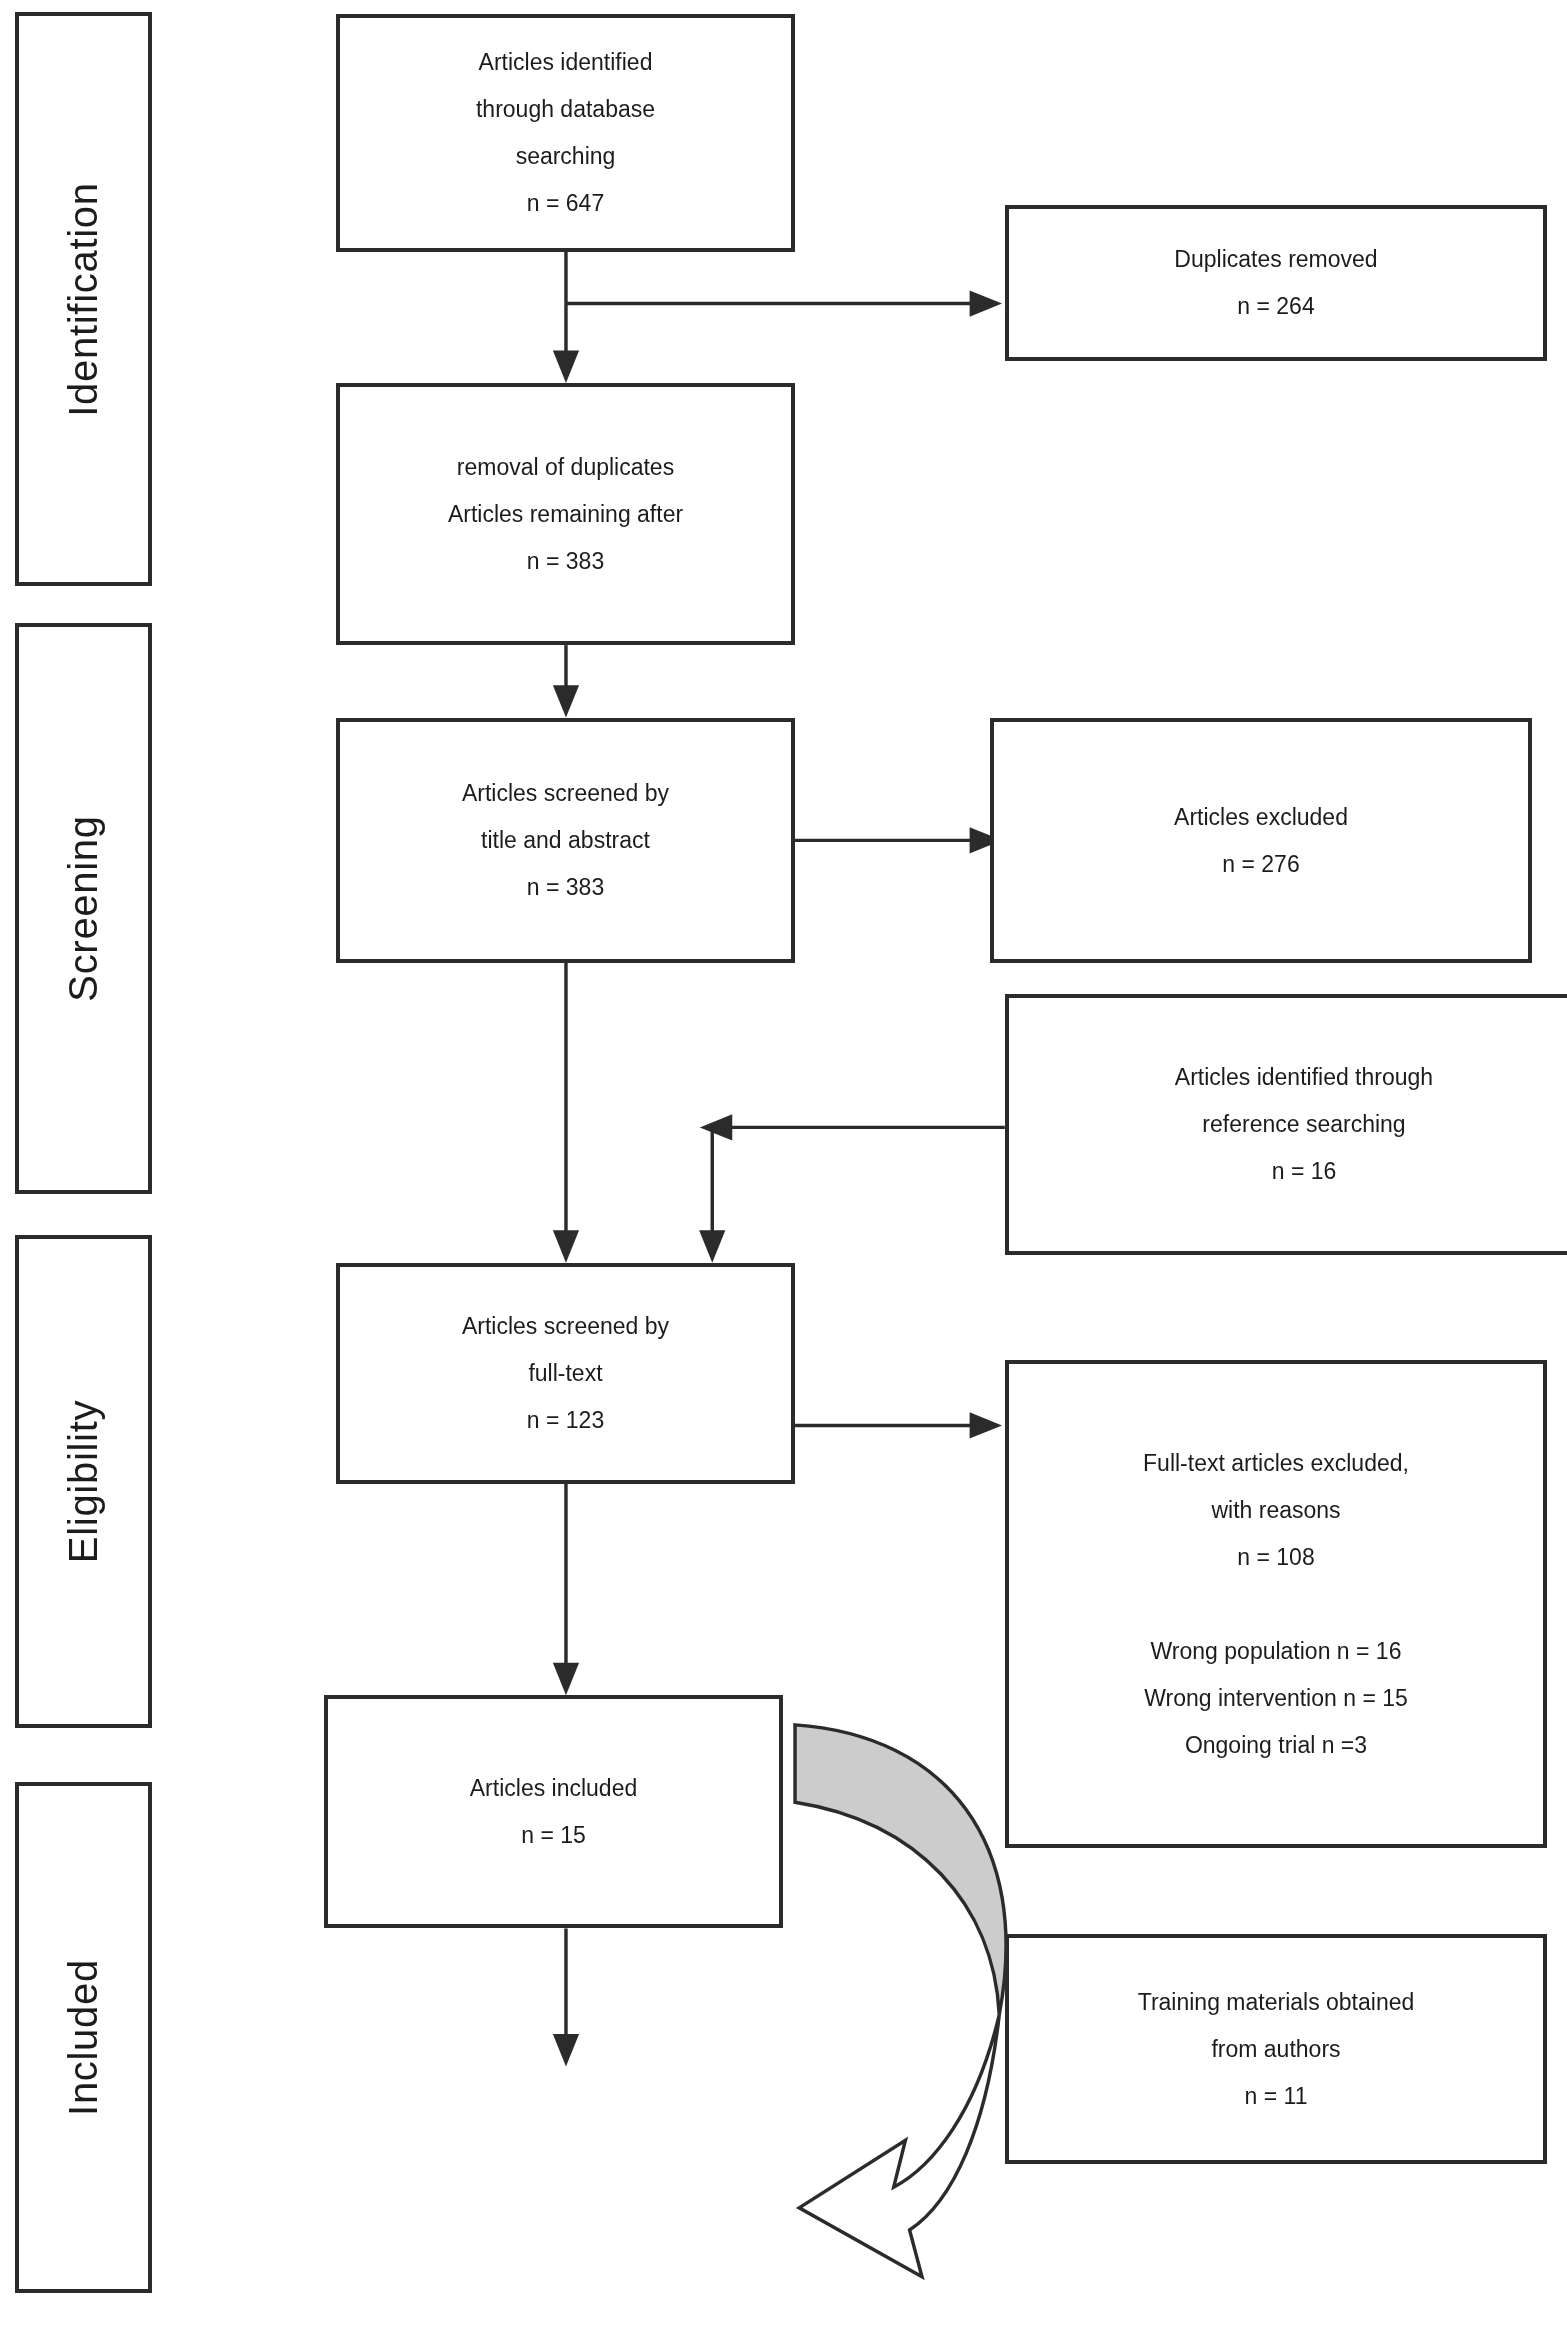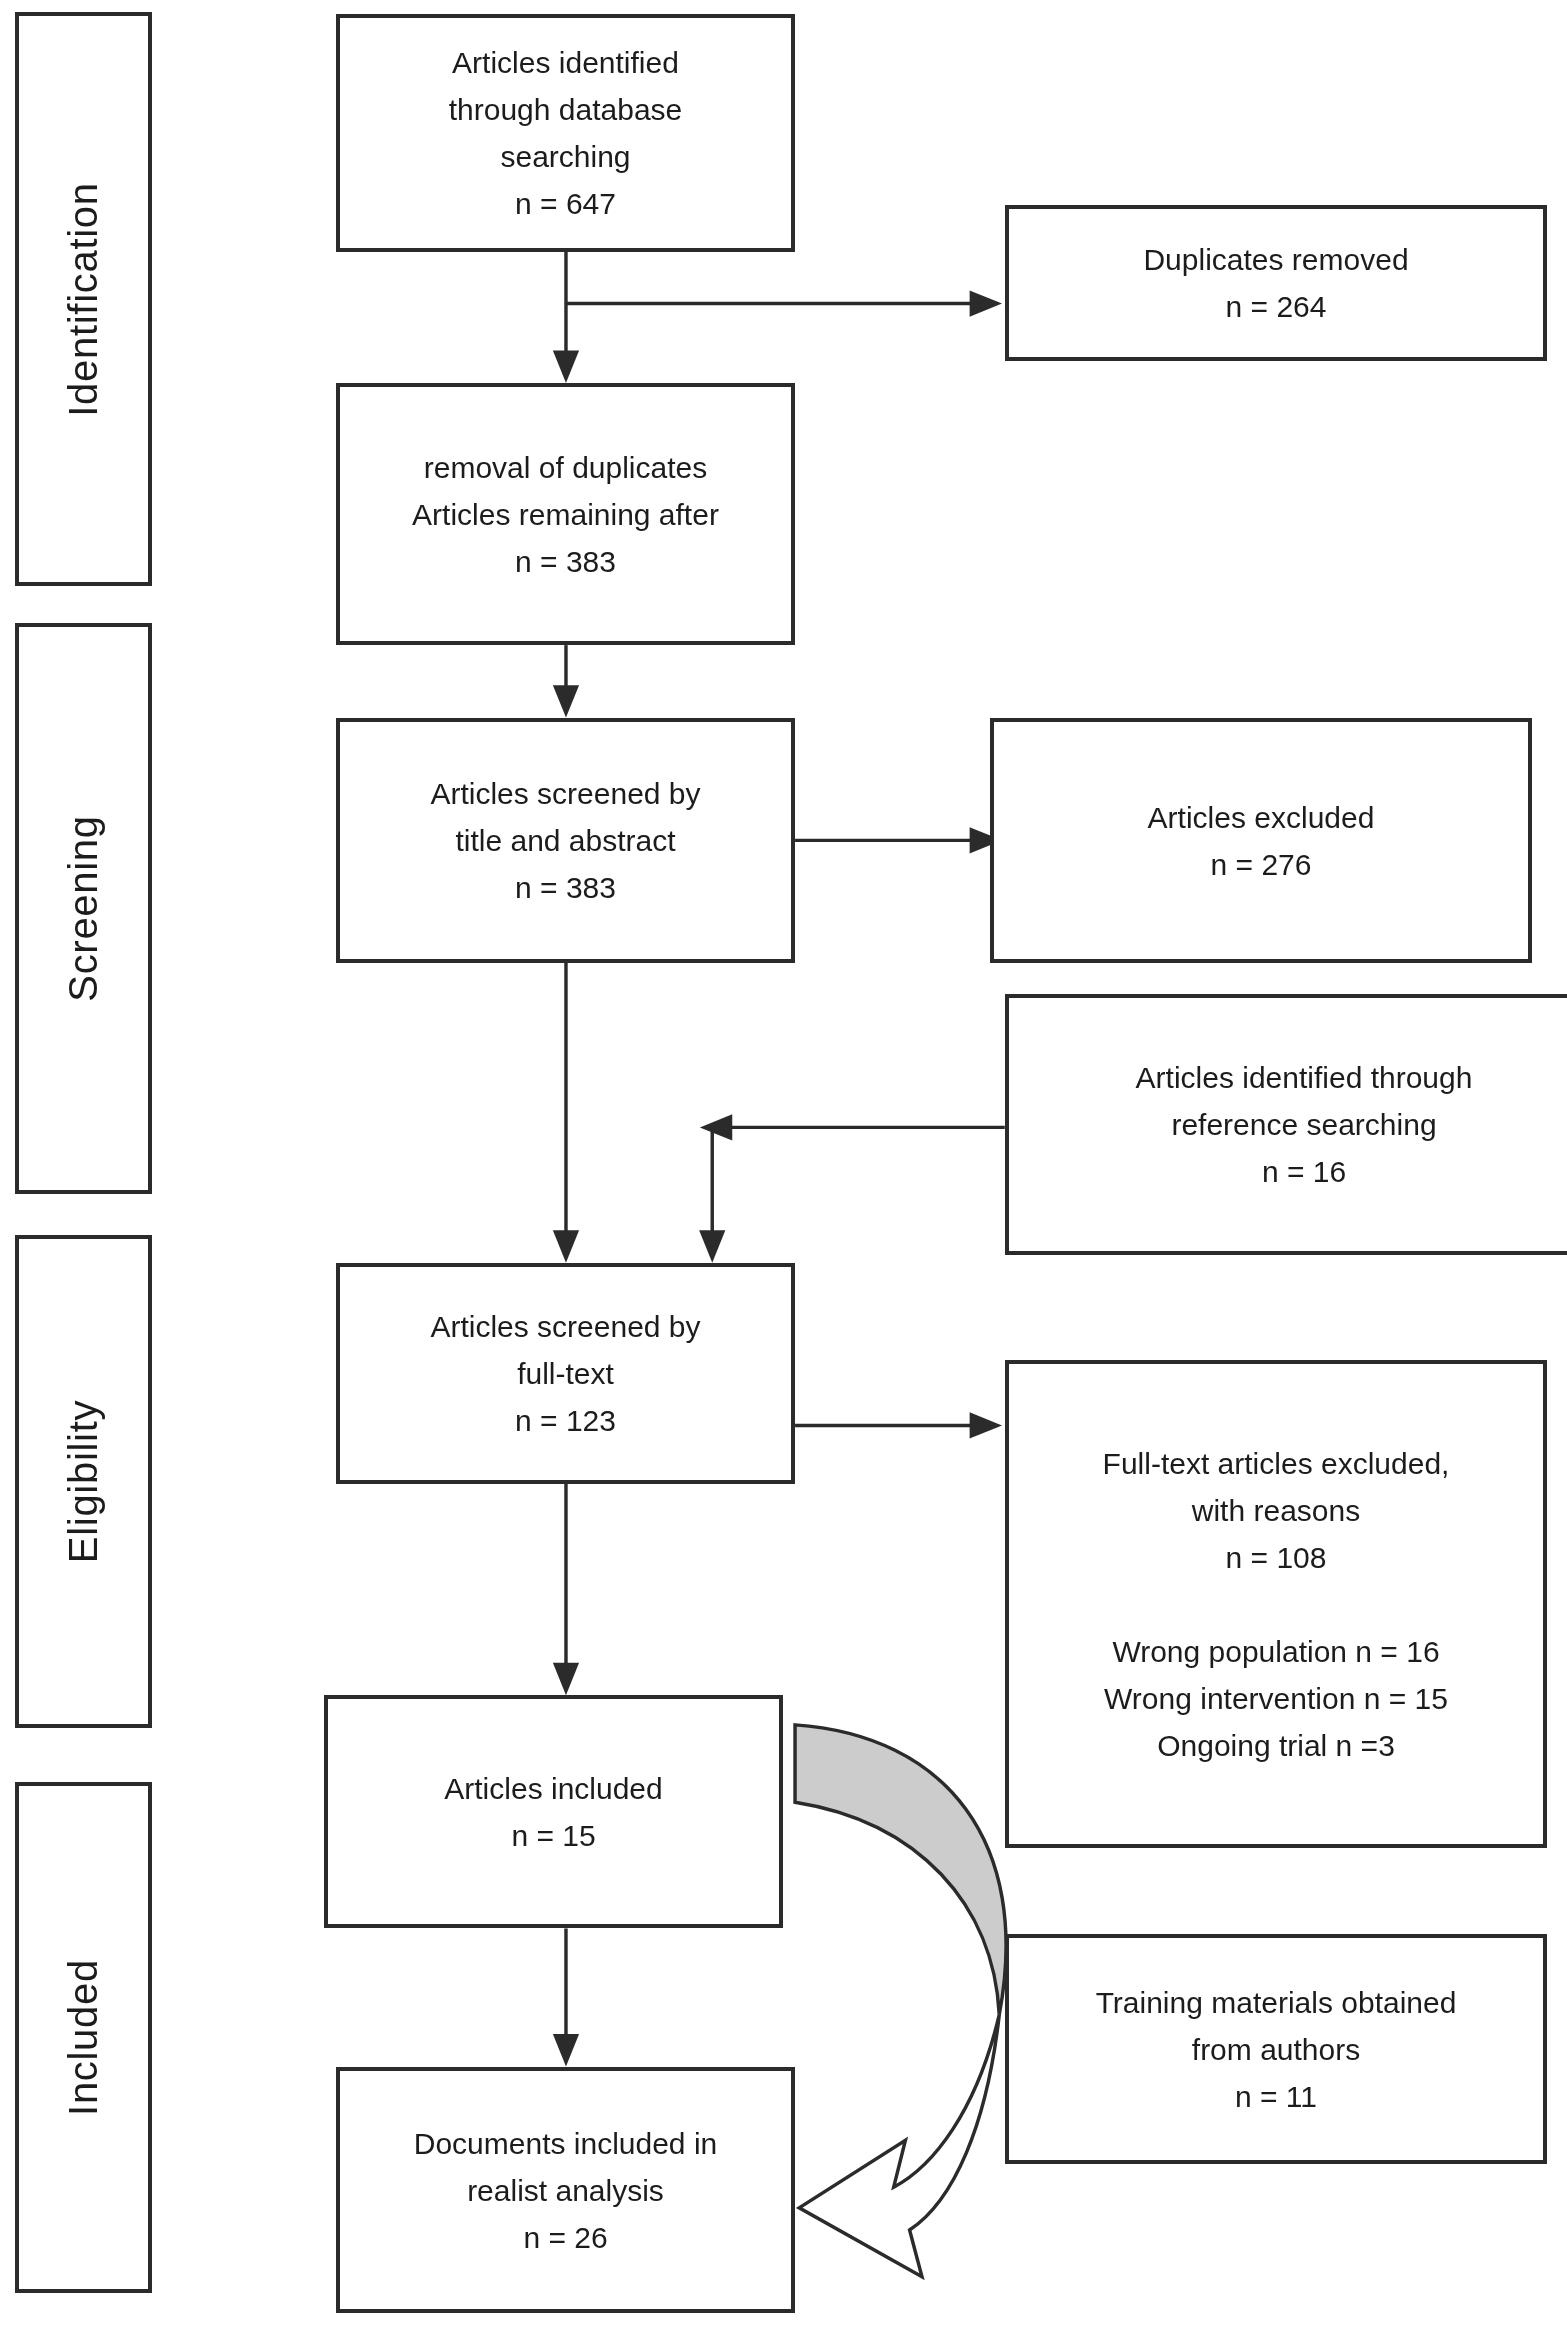--- a/index.html
+++ b/index.html
@@ -13,21 +13,21 @@
   #flow-svg{position:absolute;left:0;top:0;width:1568px;height:2330px;}
   .box{
     position:absolute;
     box-sizing:border-box;
     border:4.1px solid var(--line,#2b2b2b);
     background:#ffffff;
     display:flex;flex-direction:column;justify-content:center;align-items:center;
     text-align:center;
   }
   .bline{
-    font-size:30px;
+    font-size:23px;
     line-height:47px;
     min-height:47px;
     white-space:nowrap;
     text-align:center;
   }
   .stage{
     position:absolute;
     left:15px;width:137px;
     box-sizing:border-box;
     border:4.1px solid var(--line,#2b2b2b);
@@ -126,25 +126,20 @@
     <div class="bline">Articles screened by</div>
     <div class="bline">full-text</div>
     <div class="bline">n = 123</div>
   </div>
 
   <div class="box" style="left:324px;top:1695px;width:459px;height:233px">
     <div class="bline">Articles included</div>
     <div class="bline">n = 15</div>
   </div>
 
-  <div class="box" style="left:336px;top:2067px;width:459px;height:246px">
-    <div class="bline">Documents included in</div>
-    <div class="bline">realist analysis</div>
-    <div class="bline">n = 26</div>
-  </div>
 
   <div class="box" style="left:1005px;top:205px;width:542px;height:156px">
     <div class="bline">Duplicates removed</div>
     <div class="bline">n = 264</div>
   </div>
 
   <div class="box" style="left:990px;top:718px;width:542px;height:245px">
     <div class="bline">Articles excluded</div>
     <div class="bline">n = 276</div>
   </div>

